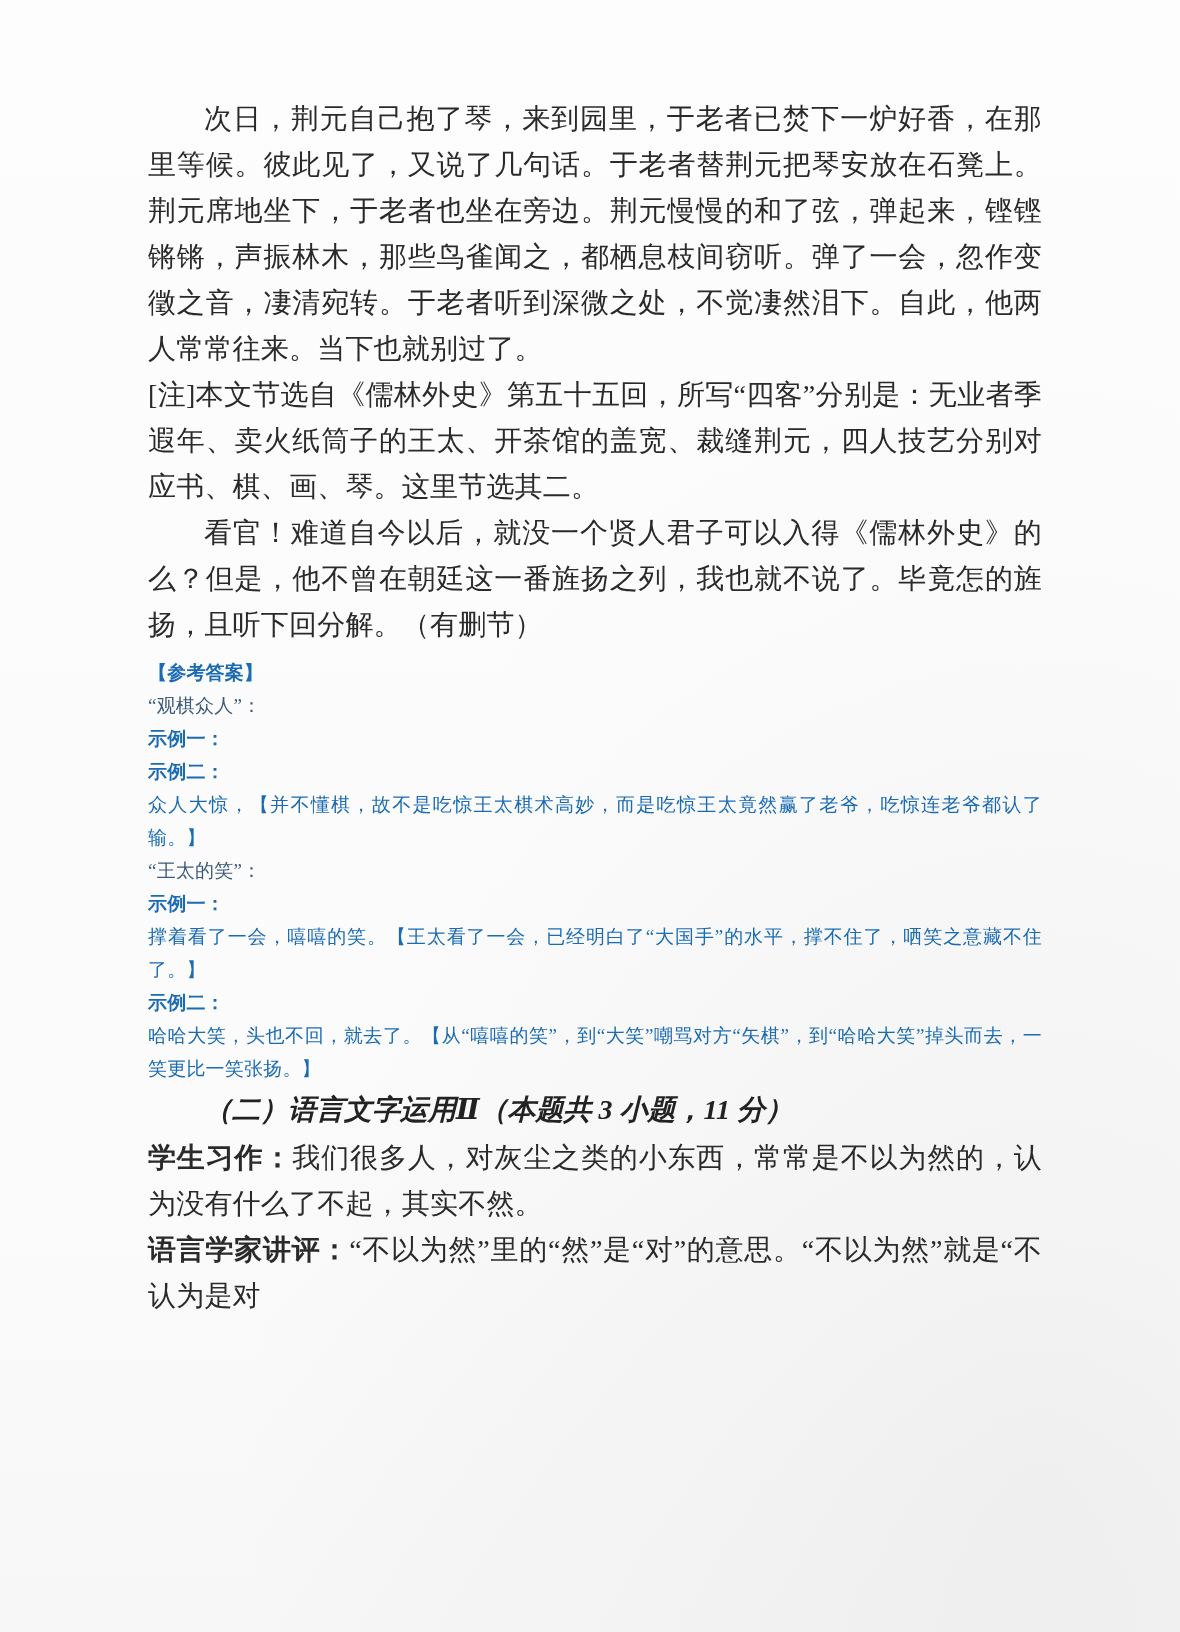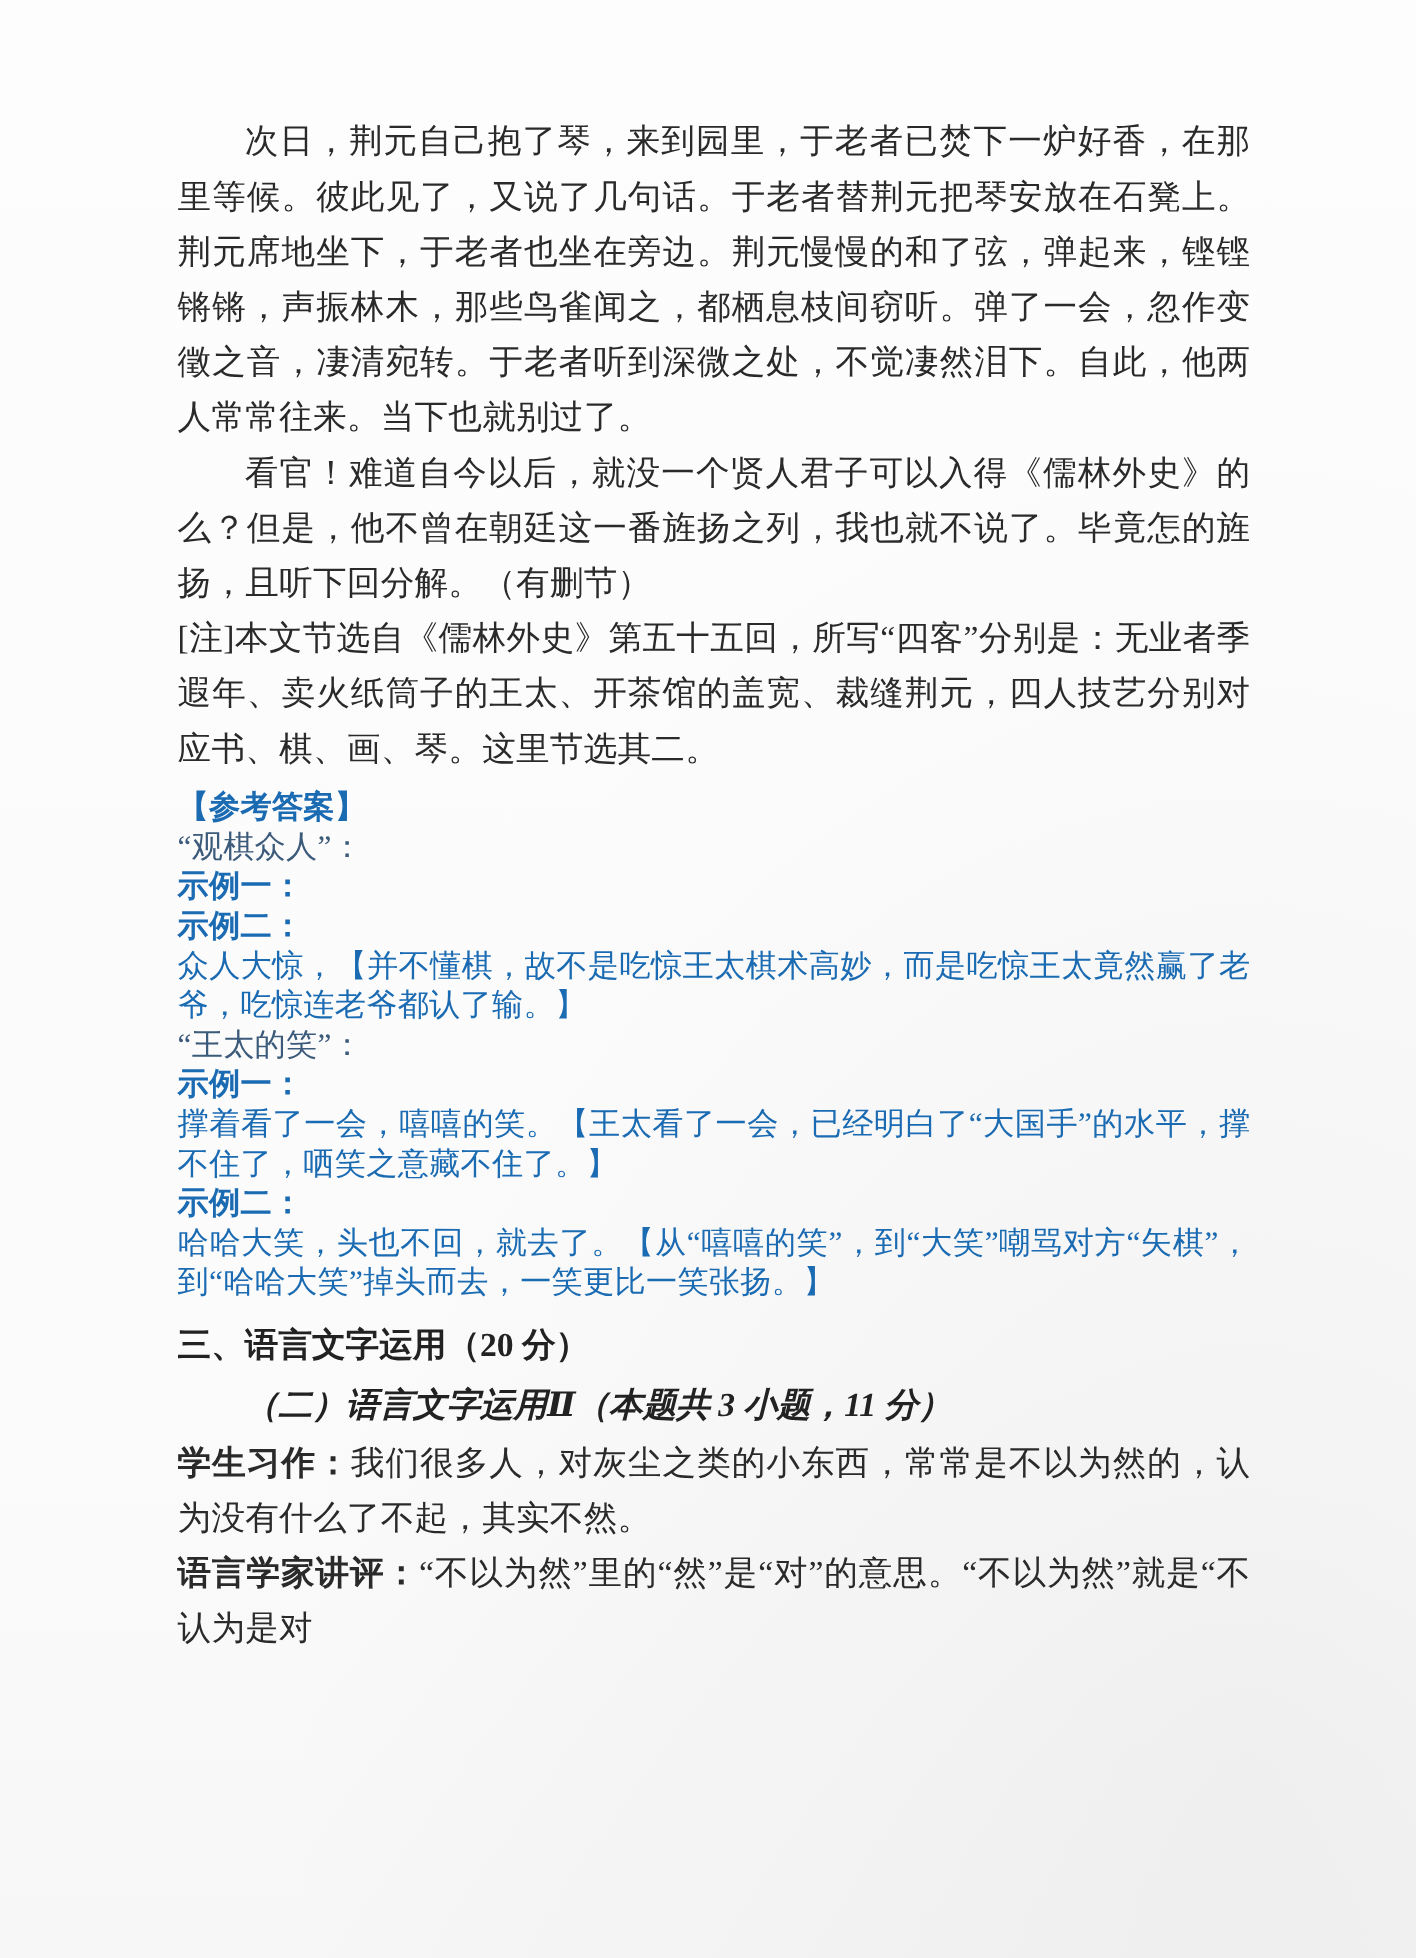--- a/index.html
+++ b/index.html
@@ -23,21 +23,21 @@
   .black{
     font-size:28px;
     line-height:46px;
     text-align:justify;
     color:#2a2a2a;
     letter-spacing:0.2px;
   }
   .indent{text-indent:2em;}
   .answer-block{
     margin-top:8px;
-    font-size:26px;
+    font-size:19px;
     line-height:33px;
   }
   .answer-block p{
     text-align:justify;
     letter-spacing:0.2px;
   }
   .blue{color:#1b6bb3;}
   .navy{color:#3c5a7a;font-family:Liberation Serif, serif;}
   .bold{font-weight:bold;}
   .heading{
@@ -57,39 +57,38 @@
   }
   .labeled .lbl{font-weight:bold;}
 </style>
 </head>
 <body>
 
 <div class="page">
 
   <p class="black indent">次日，荆元自己抱了琴，来到园里，于老者已焚下一炉好香，在那里等候。彼此见了，又说了几句话。于老者替荆元把琴安放在石凳上。荆元席地坐下，于老者也坐在旁边。荆元慢慢的和了弦，弹起来，铿铿锵锵，声振林木，那些鸟雀闻之，都栖息枝间窃听。弹了一会，忽作变徵之音，凄清宛转。于老者听到深微之处，不觉凄然泪下。自此，他两人常常往来。当下也就别过了。</p>
 
+  <p class="black">[注]本文节选自《儒林外史》第五十五回，所写“四客”分别是：无业者季遐年、卖火纸筒子的王太、开茶馆的盖宽、裁缝荆元，四人技艺分别对应书、棋、画、琴。这里节选其二。</p>
+
   <p class="black indent">看官！难道自今以后，就没一个贤人君子可以入得《儒林外史》的么？但是，他不曾在朝廷这一番旌扬之列，我也就不说了。毕竟怎的旌扬，且听下回分解。（有删节）</p>
-
-  <p class="black">[注]本文节选自《儒林外史》第五十五回，所写“四客”分别是：无业者季遐年、卖火纸筒子的王太、开茶馆的盖宽、裁缝荆元，四人技艺分别对应书、棋、画、琴。这里节选其二。</p>
 
 
   <div class="answer-block">
     <p class="blue bold">【参考答案】</p>
     <p class="navy">“观棋众人”：</p>
     <p class="blue bold">示例一：</p>
     <p class="blue bold">示例二：</p>
     <p class="blue">众人大惊，【并不懂棋，故不是吃惊王太棋术高妙，而是吃惊王太竟然赢了老爷，吃惊连老爷都认了输。】</p>
     <p class="navy">“王太的笑”：</p>
     <p class="blue bold">示例一：</p>
     <p class="blue">撑着看了一会，嘻嘻的笑。【王太看了一会，已经明白了“大国手”的水平，撑不住了，哂笑之意藏不住了。】</p>
     <p class="blue bold">示例二：</p>
     <p class="blue">哈哈大笑，头也不回，就去了。【从“嘻嘻的笑”，到“大笑”嘲骂对方“矢棋”，到“哈哈大笑”掉头而去，一笑更比一笑张扬。】</p>
   </div>
 
-  <p class="heading">三、语言文字运用（20 分）</p>
 
   <p class="subheading">（二）语言文字运用Ⅱ（本题共 3 小题，11 分）</p>
 
   <p class="black labeled"><span class="lbl">学生习作：</span><span>我们很多人，对灰尘之类的小东西，常常是不以为然的，认为没有什么了不起，其实不然。</span></p>
 
   <p class="black labeled"><span class="lbl">语言学家讲评：</span><span>“不以为然”里的“然”是“对”的意思。“不以为然”就是“不认为是对</span></p>
 
 </div>
 
 </body></html>

